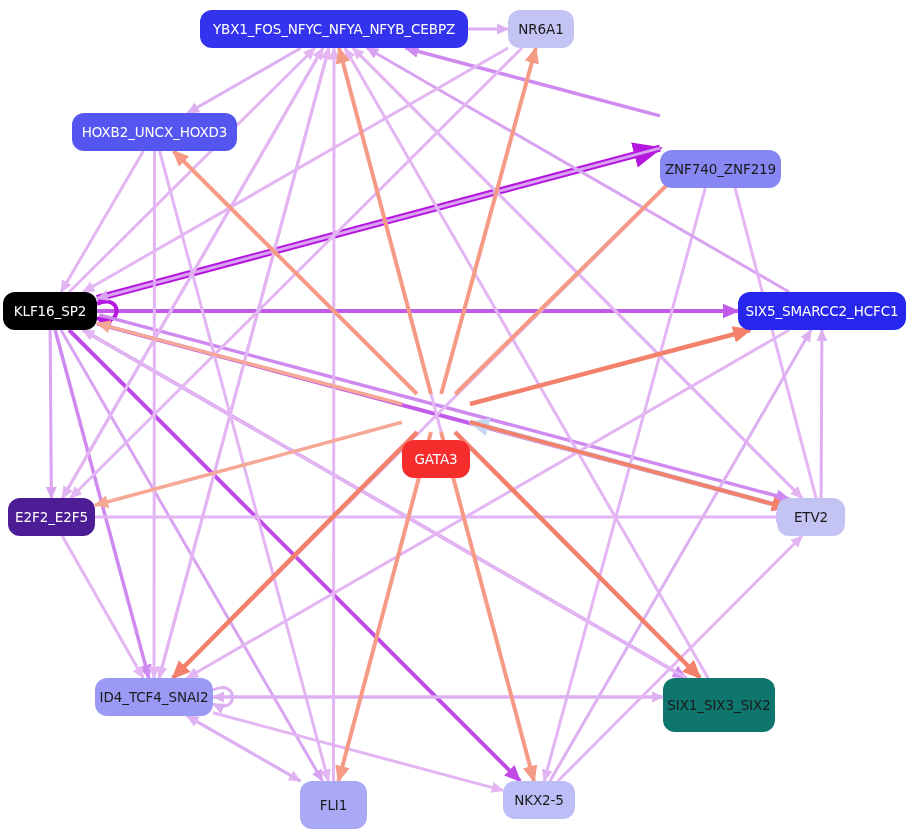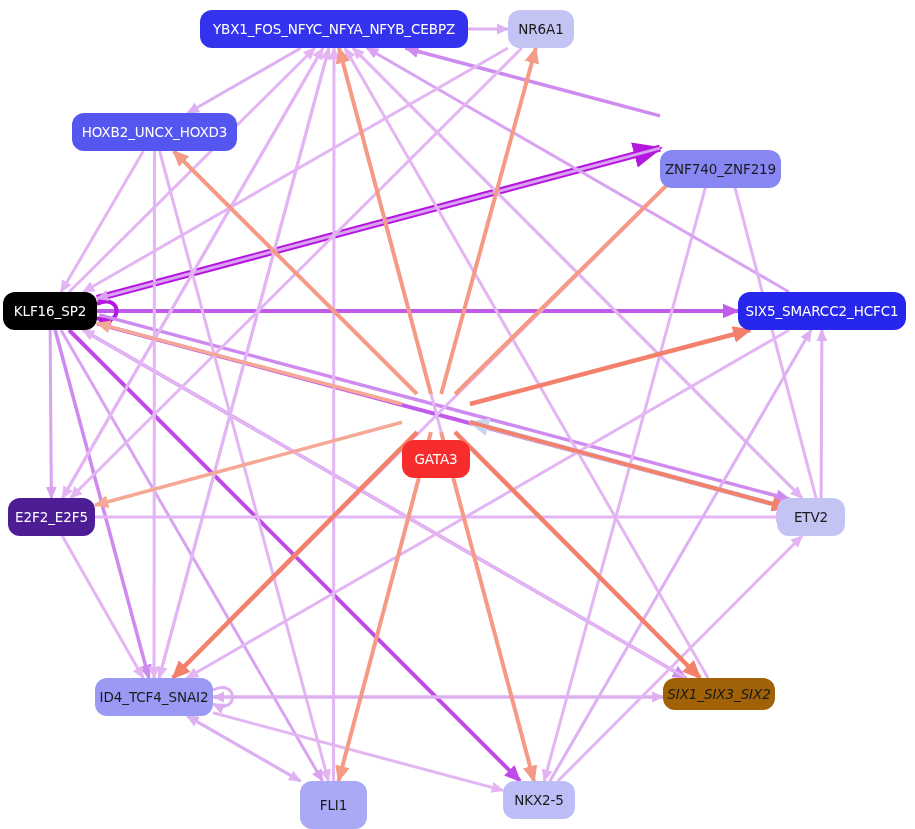--- a/index.html
+++ b/index.html
@@ -141,21 +141,21 @@
     </div>
     <div class="node" style="left: 8px; top: 498px; width: 87px; height: 38px; background: #4c1d95; color: rgb(255, 255, 255);">
       <span>E2F2_E2F5</span>
     </div>
     <div class="node" style="left: 777px; top: 498px; width: 68px; height: 38px; background: rgb(195, 195, 244); color: rgb(26, 26, 26);">
       <span>ETV2</span>
     </div>
     <div class="node" style="left: 95px; top: 678px; width: 118px; height: 38px; background: rgb(154, 154, 245); color: rgb(26, 26, 26);">
       <span>ID4_TCF4_SNAI2</span>
     </div>
-    <div class="node" style="left: 663px; top: 678px; width: 112px; height: 32px; background: #a16207; color: rgb(26, 26, 26); font-style: italic;">
+    <div class="node" style="left: 663px; top: 678px; width: 112px; height: 54px; background: #0f766e; color: rgb(26, 26, 26);">
       <span>SIX1_SIX3_SIX2</span>
     </div>
     <div class="node" style="left: 300px; top: 781px; width: 67px; height: 48px; background: rgb(169, 169, 246); color: rgb(26, 26, 26);">
       <span>FLI1</span>
     </div>
     <div class="node" style="left: 503px; top: 781px; width: 72px; height: 38px; background: rgb(189, 189, 248); color: rgb(26, 26, 26);">
       <span>NKX2-5</span>
     </div>
   </div>
 

